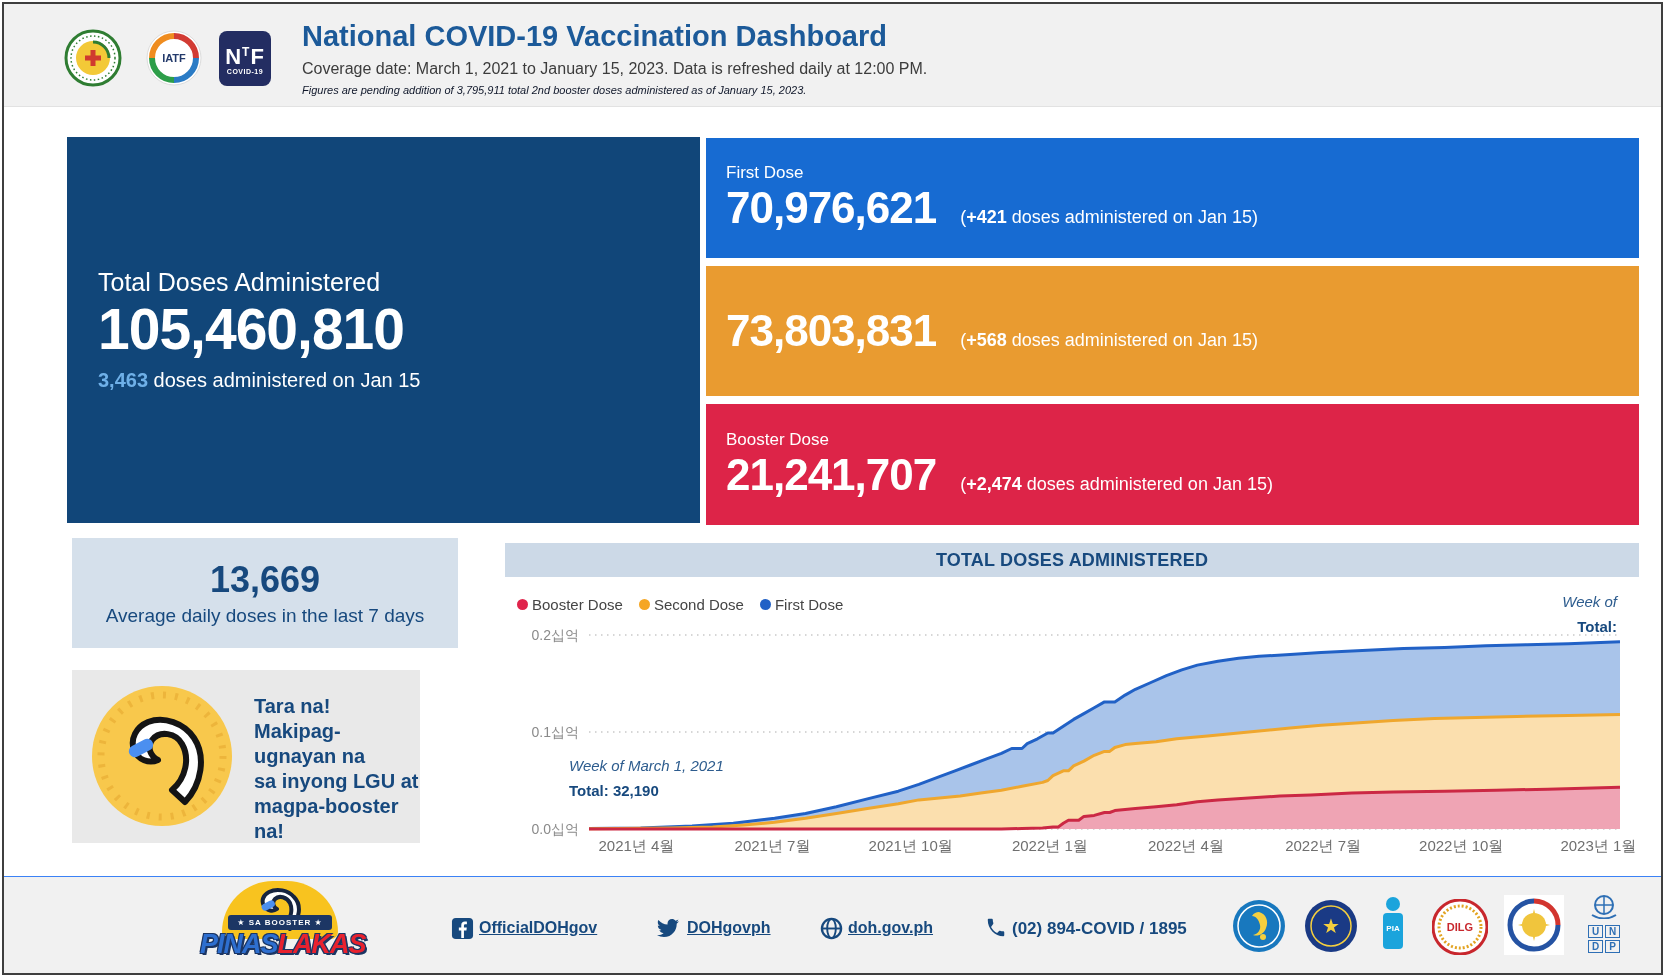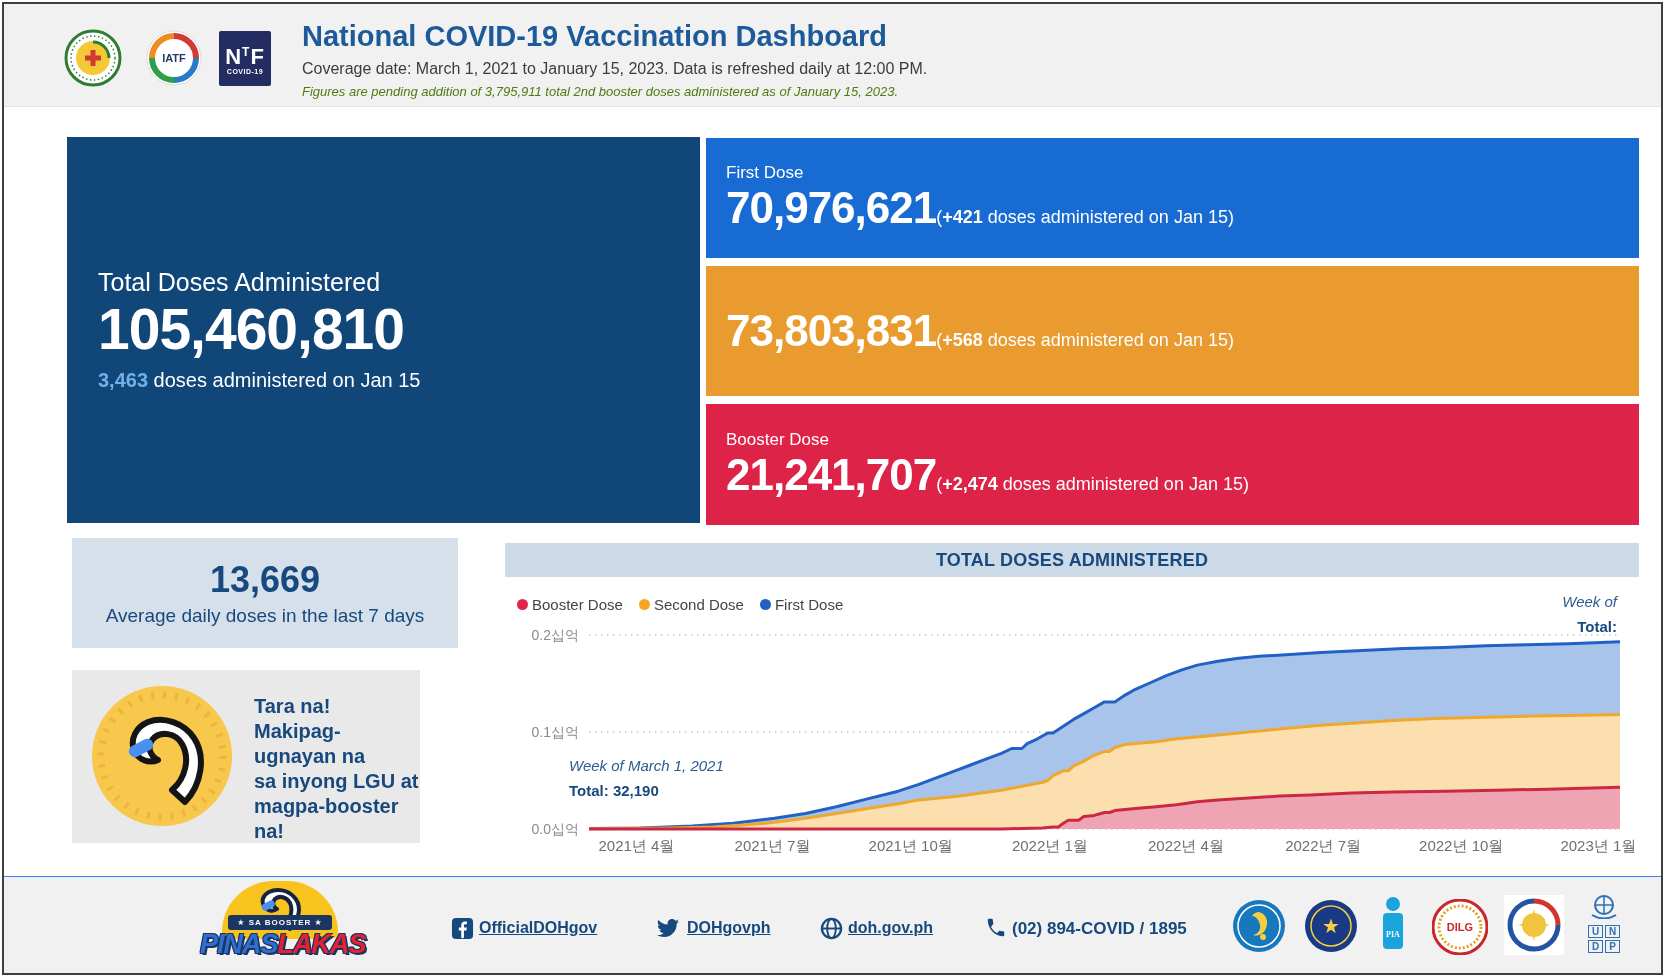--- a/index.html
+++ b/index.html
@@ -5,42 +5,42 @@
   html,body{margin:0;padding:0;background:#fff;}
   .page{position:relative;width:1665px;height:977px;background:#fff;overflow:hidden;
         font-family:"Liberation Sans","DejaVu Sans",sans-serif;}
   .frame{position:absolute;inset:2px;border:2px solid #3f3f3f;pointer-events:none;z-index:50;}
   .abs{position:absolute;}
 
   
   .header{position:absolute;left:4px;right:4px;top:4px;height:102px;background:#f1f1f1;border-bottom:1px solid #e2e2e2;}
   .main-title{position:absolute;left:298px;top:16px;font-size:29px;font-weight:bold;color:#1c5a99;}
   .sub-title{position:absolute;left:298px;top:56px;font-size:16px;color:#3c3c3c;}
-  .note{position:absolute;left:298px;top:80px;font-size:13px;font-style:italic;color:#4d7c0f;}
+  .note{position:absolute;left:298px;top:80px;font-size:11px;font-style:italic;color:#0f172a;}
   .ntf{position:absolute;left:215px;top:27px;width:52px;height:55px;background:#232d62;color:#fff;
-       display:flex;flex-direction:column;align-items:center;justify-content:center;border-radius:2px;}
+       display:flex;flex-direction:column;align-items:center;justify-content:center;border-radius:8px;}
   .ntf .big{font-size:22px;font-weight:bold;letter-spacing:1px;line-height:20px;}
   .ntf .big sup{font-size:12px;}
   .ntf .small{font-size:7px;font-weight:bold;letter-spacing:.5px;}
 
   
   .navy{position:absolute;left:67px;top:137px;width:633px;height:386px;background:#114679;color:#fff;
         display:flex;flex-direction:column;justify-content:center;padding-left:31px;box-sizing:border-box;}
   .navy .lbl{font-size:25px;}
   .navy .val{font-size:57px;font-weight:bold;letter-spacing:-1px;line-height:64px;}
   .navy .sub{font-size:20px;margin-top:8px;}
   .navy .sub b{color:#6fb0e8;}
 
   
   .card{position:absolute;left:706px;width:933px;color:#fff;display:flex;flex-direction:column;
         justify-content:center;padding-left:20px;box-sizing:border-box;}
   .card .lbl{font-size:17px;}
   .card .row{display:flex;align-items:baseline;gap:0;}
   .card .val{font-size:44px;font-weight:bold;letter-spacing:-1px;line-height:50px;}
-  .card .sfx{font-size:18px;}
+  .card .sfx{font-size:18px;margin-left:24px;}
 
   
   .avg{position:absolute;left:72px;top:538px;width:386px;height:110px;background:#d5e0eb;color:#17497e;
        display:flex;flex-direction:column;align-items:center;justify-content:center;}
   .avg .val{font-size:36px;font-weight:bold;}
   .avg .lbl{font-size:19px;margin-top:4px;}
   .cta{position:absolute;left:72px;top:670px;width:348px;height:173px;background:#e9e9e9;}
   .cta-text{position:absolute;left:182px;top:24px;font-size:20px;font-weight:bold;color:#17497e;line-height:25px;}
 
   
@@ -240,21 +240,21 @@
       <circle cx="31" cy="38" r="3" fill="#f5cf3f"></circle>
     </svg>
     <svg class="flogo" style="left:1300px" width="54" height="54" viewBox="0 0 54 54">
       <circle cx="27" cy="27" r="26" fill="#1a3a85"></circle>
       <circle cx="27" cy="27" r="20" fill="none" stroke="#f5cf3f" stroke-width="1.5"></circle>
       <text x="27" y="34" text-anchor="middle" font-size="20" fill="#f5cf3f">★</text>
     </svg>
     <div class="flogo" style="left:1372px;width:34px;height:56px;top:20px">
       <div style="width:14px;height:14px;border-radius:50%;background:#1ba4dc;margin:0 auto;"></div>
       <div style="width:20px;height:36px;background:#1ba4dc;border-radius:4px;margin:2px auto 0;display:flex;align-items:flex-end;justify-content:center;">
-        <span style="color:#fff;font-size:8px;font-weight:bold;padding-bottom:10px;font-family:Liberation Serif, serif;">PIA</span>
+        <span style="color:#fff;font-size:8px;font-weight:bold;padding-bottom:16px;">PIA</span>
       </div>
     </div>
     <svg class="flogo" style="left:1428px" width="56" height="56" viewBox="0 0 56 56">
       <circle cx="28" cy="28" r="27" fill="#fff" stroke="#c8272d" stroke-width="3"></circle>
       <circle cx="28" cy="28" r="21" fill="#fff" stroke="#e2a321" stroke-width="3" stroke-dasharray="2 2"></circle>
       <text x="28" y="32" text-anchor="middle" font-size="11" font-weight="bold" fill="#c8272d">DILG</text>
     </svg>
     <svg class="flogo" style="left:1500px;top:18px" width="60" height="60" viewBox="0 0 60 60">
       <rect x="0" y="0" width="60" height="60" fill="#fff"></rect>
       <path d="M30 6 A24 24 0 0 1 54 30" fill="none" stroke="#d2352f" stroke-width="5"></path>

